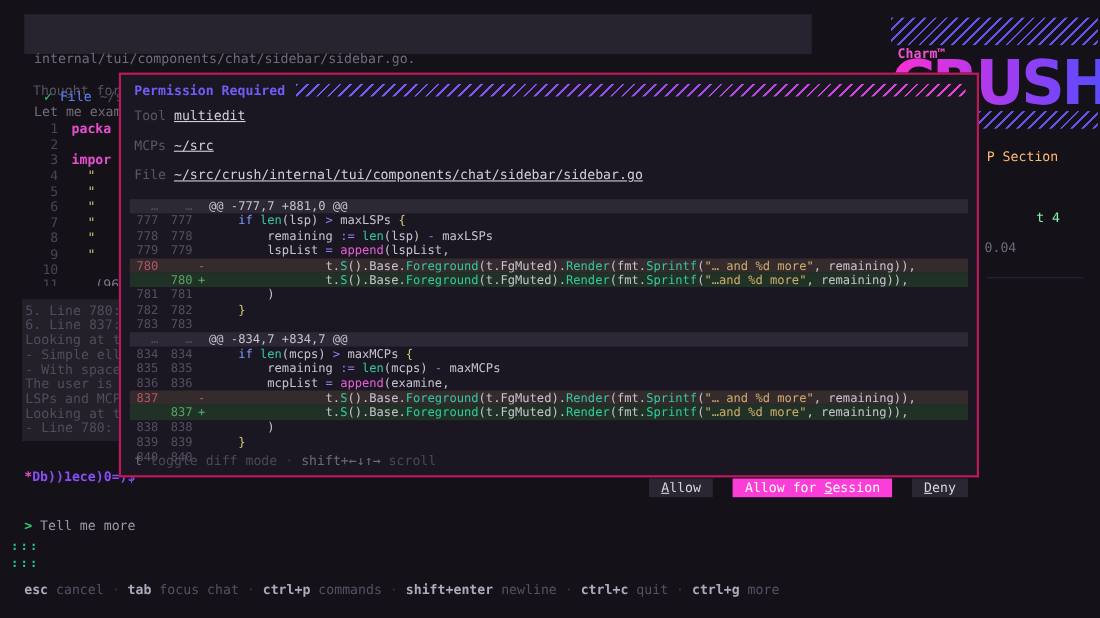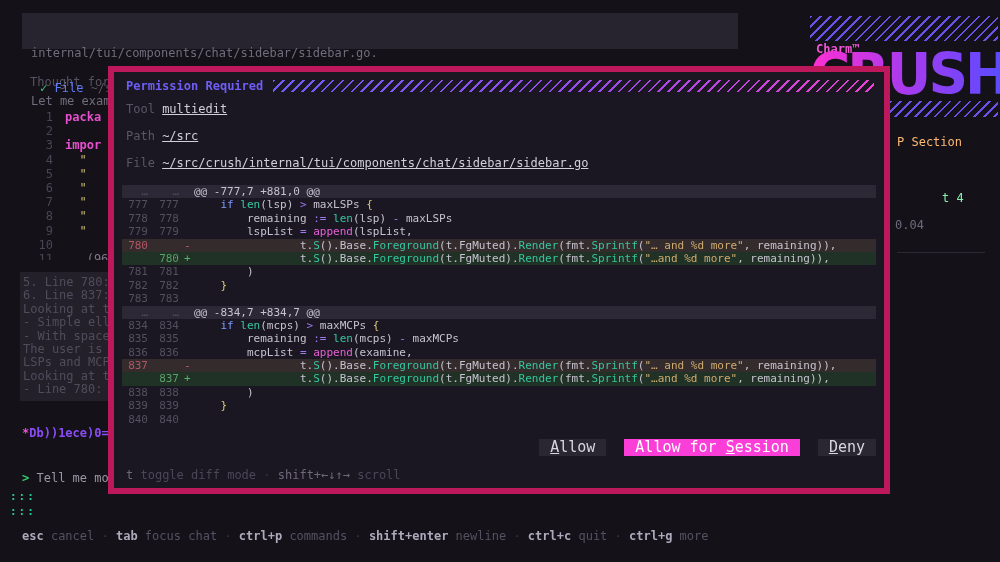--- a/index.html
+++ b/index.html
@@ -60,22 +60,22 @@
     transform:scaleY(1.02);
   }
 
   
   .rp-section { left:897px; top:135px; color:#fdba74; }
   .rp-item { left:942px; top:191px; color:#86efac; }
   .rp-value { left:895px; top:218px; color:#6f6a7a; }
   .rp-divider { left:897px; top:252px; width:88px; height:1px; background:#2c2936; }
 
   
-  .dialog { left:108px; top:66px; width:782px; height:428px;
-            background:#1a1722; border:6px solid #be185d; }
+  .dialog { left:108px; top:66px; width:782px; height:368px;
+            background:#1a1722; border:2px solid #be185d; }
   .dlg-title-row { position:absolute; left:12px; right:10px; top:7px; display:flex; align-items:center; }
   .dlg-title { color:#6e5ef5; font-weight:bold; flex:none; }
   .dlg-title-hatch { flex:1; height:12px; margin-left:10px;
     background:linear-gradient(90deg,#6e5ef5 0%,#9b4ae8 55%,#ee3fd4 100%);
     -webkit-mask-image:repeating-linear-gradient(135deg,#000 0 1.8px,transparent 1.8px 7px);
             mask-image:repeating-linear-gradient(135deg,#000 0 1.8px,transparent 1.8px 7px);
   }
   .dlg-field { position:absolute; left:12px; white-space:pre; }
   .dlg-label { color:#5b5666; }
   .dlg-value { color:#d2cfda;text-decoration:underline; }
@@ -91,21 +91,21 @@
   .drow.del { background:#342b2c; }
   .drow.del .o { color:#b25666; }
   .drow.del .m { color:#c25a6b; }
   .drow.add { background:#203125; }
   .drow.add .n { color:#5aa169; }
   .drow.add .m { color:#55b36e; }
   .blu{color:#7e9bff;} .pur{color:#9b7af2;} .grn{color:#34c7a0;}
   .pnk{color:#e85fd6;} .yel{color:#d9c878;} .str{color:#d0ab6e;} .pl{color:#c6c2cf;}
 
   .btn-row { position:absolute; right:8px; top:367px; display:flex; gap:18px; }
-  .btn { font-size:15px; padding:2px 11px; line-height:13px; color:#d8d5e0;
+  .btn { font-size:12px; padding:2px 11px; line-height:13px; color:#d8d5e0;
          background:#2a2733; border:none; cursor:pointer;
          font-family:"DejaVu Sans Mono","Liberation Mono",monospace; white-space:pre; }
   .btn.pink { background:#fb3ed8; color:#ffffff; }
   .btn u { text-decoration:underline; }
 
   .dlg-hints { position:absolute; left:12px; bottom:6px; white-space:pre; }
   .hint-key { color:#6e6879; }
   .hint-label { color:#4c4758; }
   .hint-sep { color:#3b3745; }
 </style>
@@ -168,21 +168,21 @@
   <div class="abs rp-value">0.04</div>
   <div class="abs rp-divider"></div>
 
   <div class="abs dialog">
     <div class="dlg-title-row">
       <span class="dlg-title">Permission Required</span>
       <span class="dlg-title-hatch"></span>
     </div>
 
     <div class="dlg-field" style="top:30px;"><span class="dlg-label">Tool</span> <span class="dlg-value">multiedit</span></div>
-    <div class="dlg-field" style="top:57px;"><span class="dlg-label">Path</span> <span class="dlg-value">~/src</span></div>
+    <div class="dlg-field" style="top:57px;"><span class="dlg-label">MCPs</span> <span class="dlg-value">~/src</span></div>
     <div class="dlg-field" style="top:84px;"><span class="dlg-label">File</span> <span class="dlg-value">~/src/crush/internal/tui/components/chat/sidebar/sidebar.go</span></div>
 
     <div class="diff" id="diff">
         <div class="drow hunk"><span class="o">…</span><span class="n">…</span><span class="m"></span><span class="code"><span class="pl">@@ -777,7 +881,0 @@</span></span></div>
         <div class="drow ctx"><span class="o">777</span><span class="n">777</span><span class="m"></span><span class="code"><span class="blu">    if </span><span class="grn">len</span><span class="pl">(lsp) </span><span class="pur">&gt; </span><span class="pl">maxLSPs </span><span class="yel">{</span></span></div>
         <div class="drow ctx"><span class="o">778</span><span class="n">778</span><span class="m"></span><span class="code"><span class="pl">        remaining </span><span class="pur">:= </span><span class="grn">len</span><span class="pl">(lsp) </span><span class="pur">- </span><span class="pl">maxLSPs</span></span></div>
         <div class="drow ctx"><span class="o">779</span><span class="n">779</span><span class="m"></span><span class="code"><span class="pl">        lspList </span><span class="pur">= </span><span class="pnk">append</span><span class="pl">(lspList,</span></span></div>
         <div class="drow del"><span class="o">780</span><span class="n"></span><span class="m">-</span><span class="code"><span class="pl">                t.</span><span class="grn">S</span><span class="pl">().Base.</span><span class="grn">Foreground</span><span class="pl">(t.FgMuted).</span><span class="grn">Render</span><span class="pl">(fmt.</span><span class="grn">Sprintf</span><span class="pl">(</span><span class="str">"… and %d more"</span><span class="pl">, remaining)),</span></span></div>
         <div class="drow add"><span class="o"></span><span class="n">780</span><span class="m">+</span><span class="code"><span class="pl">                t.</span><span class="grn">S</span><span class="pl">().Base.</span><span class="grn">Foreground</span><span class="pl">(t.FgMuted).</span><span class="grn">Render</span><span class="pl">(fmt.</span><span class="grn">Sprintf</span><span class="pl">(</span><span class="str">"…and %d more"</span><span class="pl">, remaining)),</span></span></div>
         <div class="drow ctx"><span class="o">781</span><span class="n">781</span><span class="m"></span><span class="code"><span class="pl">        )</span></span></div>

